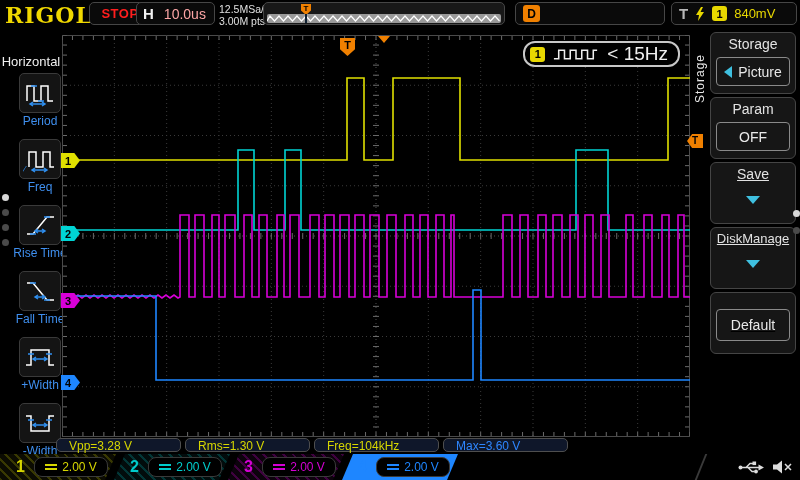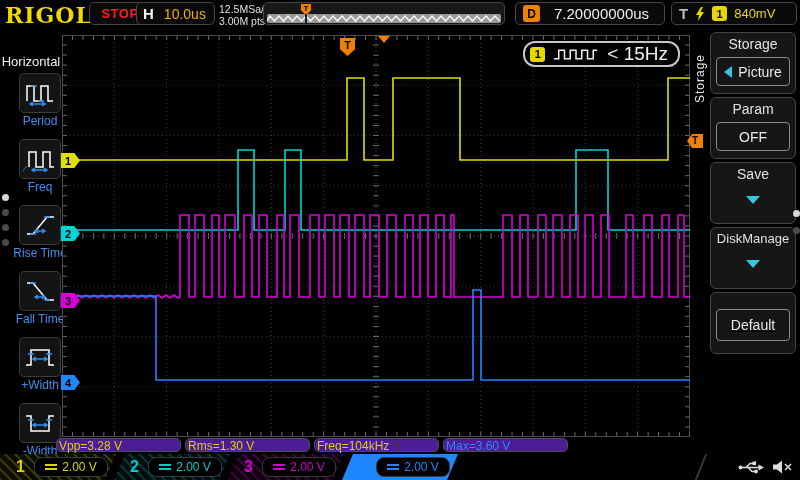--- a/index.html
+++ b/index.html
@@ -8,21 +8,21 @@
   
   .topbar{position:absolute;left:0;top:0;width:800px;height:30px;background:#010101;}
   .logo{position:absolute;left:5px;top:2px;font-family:"DejaVu Serif",serif;font-weight:bold;
         font-size:22px;color:#f0d800;letter-spacing:1px;}
   .tb-box{position:absolute;top:2px;height:23px;border:1px solid #464646;border-radius:5px;
           background:#0a0a0a;display:flex;align-items:center;box-sizing:border-box;}
   .stop-box{left:89px;width:62px;justify-content:center;}
   .stop-txt{color:#ff1e1e;font-weight:bold;font-size:13px;letter-spacing:.5px;}
   .h-box{left:136px;width:79px;padding:0 6px;gap:10px;}
   .h-letter{color:#f2f2f2;font-weight:bold;font-size:15px;}
-  .h-val{color:#eab308;font-size:14px;}
+  .h-val{color:#fca5a5;font-size:14px;}
   .rate{position:absolute;left:219px;top:3px;color:#e0e0e0;font-size:10.5px;line-height:12px;}
   .thumb{left:263px;width:242px;background:#181818;}
   .thumb-strip{position:absolute;left:3px;right:3px;top:11px;height:9px;background:#9a9a9a;border-radius:2px;}
   .thumb-strip svg{position:absolute;left:0;top:0;}
   .thumb-t{position:absolute;left:37px;top:1px;width:10px;height:11px;background:#f08000;
            clip-path:polygon(0 0,100% 0,100% 60%,50% 100%,0 60%);
            color:#000;font-size:8px;font-weight:bold;text-align:center;line-height:9px;}
   .thumb-tick{position:absolute;left:41px;top:11px;width:2px;height:9px;background:#123;}
   .d-box{left:515px;width:150px;padding:0 7px;gap:14px;}
   .d-letter{width:17px;height:17px;border-radius:3px;background:#f08000;color:#000;font-weight:bold;
@@ -69,27 +69,27 @@
   .rm-box{width:86px;height:62px;background:#161616;border:1px solid #454545;border-radius:6px;
           margin-bottom:3px;box-sizing:border-box;text-align:center;position:relative;}
   .rm-head{color:#e2e2e2;font-size:14px;margin-top:3px;}
   .rm-valbox{width:72px;height:27px;margin:5px auto 0 auto;border:1px solid #8a8a8a;border-radius:4px;
              display:flex;align-items:center;justify-content:center;gap:6px;}
   .rm-val{color:#e8e8e8;font-size:14px;}
   .tri-left{width:0;height:0;border-top:6px solid transparent;border-bottom:6px solid transparent;
             border-right:8px solid #3fc0e0;}
   .tri-down{width:0;height:0;border-left:7px solid transparent;border-right:7px solid transparent;
             border-top:8px solid #3fc0e0;margin:14px auto 0 auto;}
-  .rm-box.submenu .rm-head{}
+  .rm-box.submenu .rm-head{text-decoration:underline;}
   .rm-box.button .rm-valbox{margin-top:16px;height:30px;text-decoration:underline;}
   .rm-dots{position:absolute;left:793px;top:210px;display:flex;flex-direction:column;gap:10px;}
   
   .measbar{position:absolute;left:56px;top:438px;display:flex;gap:4px;}
-  .meas{width:125px;height:14px;background:#4c1d95;border:1px solid #4e4e4e;border-radius:5px;
-        font-size:12px;line-height:14px;padding-left:2px;box-sizing:border-box;white-space:nowrap;}
+  .meas{width:125px;height:14px;background:#0f172a;border:1px solid #4e4e4e;border-radius:5px;
+        font-size:12px;line-height:14px;padding-left:12px;box-sizing:border-box;white-space:nowrap;}
   
   .chbar{position:absolute;left:0;top:454px;width:800px;height:26px;background:#000;}
   .chblock{position:absolute;top:0;width:116px;height:26px;display:flex;align-items:center;
            clip-path:polygon(11px 0,100% 0,calc(100% - 11px) 100%,0 100%);}
   .chblock .num{font-weight:bold;font-size:16px;margin-left:16px;width:14px;}
   .chblock:first-child{clip-path:polygon(0 0,100% 0,calc(100% - 11px) 100%,0 100%);}
   .pill{margin-left:4px;width:72px;height:18px;background:#000;border:1px solid #3a3a3a;border-radius:8px;
         display:flex;align-items:center;justify-content:center;gap:5px;}
   .pill .v{font-size:12px;}
   .dc{display:inline-flex;flex-direction:column;width:12px;gap:2px;}
@@ -127,21 +127,20 @@
       <div class="thumb-strip">
         <svg id="thumb-zig" width="236" height="9">
             <path d="M0 7 L3 2 L7.5 7 L12 2 L16.5 7 L21 2 L25.5 7 L30 2 L34.5 7 L39 2 L43.5 7 L48 2 L52.5 7 L57 2 L61.5 7 L66 2 L70.5 7 L75 2 L79.5 7 L84 2 L88.5 7 L93 2 L97.5 7 L102 2 L106.5 7 L111 2 L115.5 7 L120 2 L124.5 7 L129 2 L133.5 7 L138 2 L142.5 7 L147 2 L151.5 7 L156 2 L160.5 7 L165 2 L169.5 7 L174 2 L178.5 7 L183 2 L187.5 7 L192 2 L196.5 7 L201 2 L205.5 7 L210 2 L214.5 7 L219 2 L223.5 7 L228 2 L232.5 7" stroke="#fff" fill="none" stroke-width="1.2"></path>
           </svg>
       </div>
       <div class="thumb-t">T</div>
       <div class="thumb-tick"></div>
     </div>
     <div class="tb-box d-box">
       <span class="d-letter">D</span>
-      <span class="d-val">7.20000000us</span>
     </div>
     <div class="tb-box t-box">
       <span class="t-letter">T</span>
       <svg width="10" height="14" viewBox="0 0 10 14">
         <polygon points="6,0 1,8 4,8 3,14 9,5 5.5,5 8,0" fill="#e8d800"></polygon>
       </svg>
       <span class="t-src">1</span>
       <span class="t-val">840mV</span>
     </div>
   </header>

